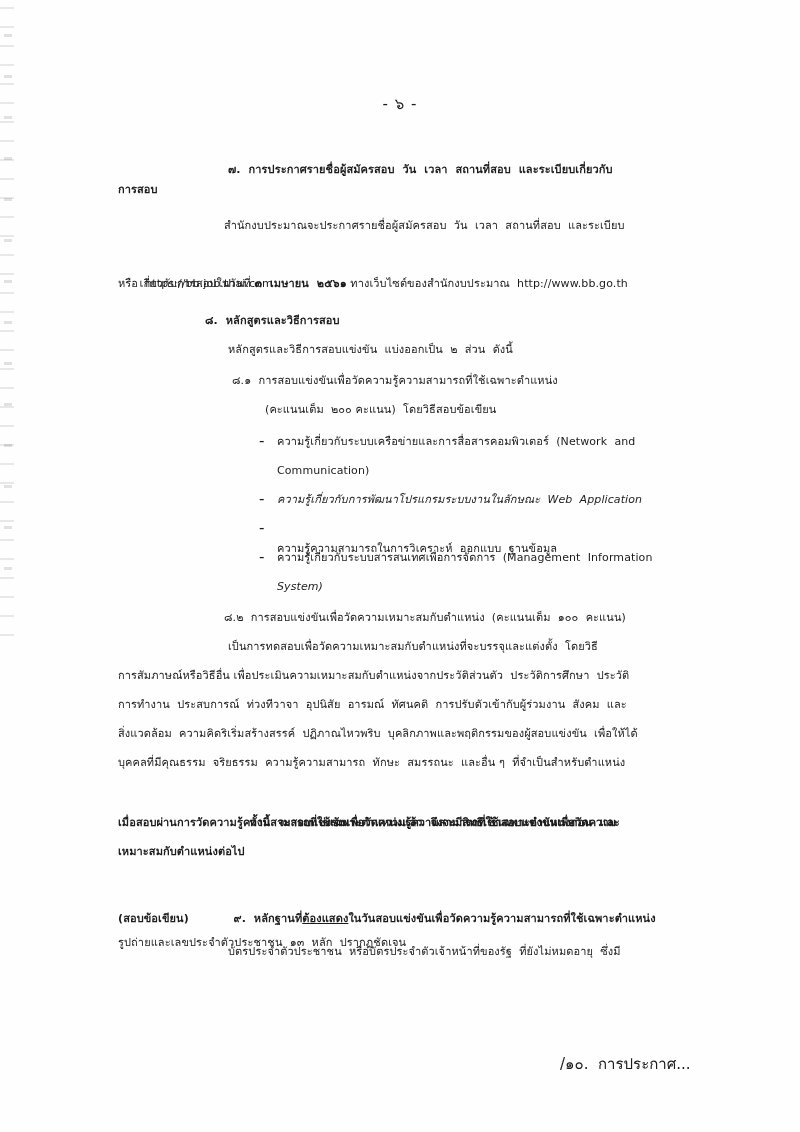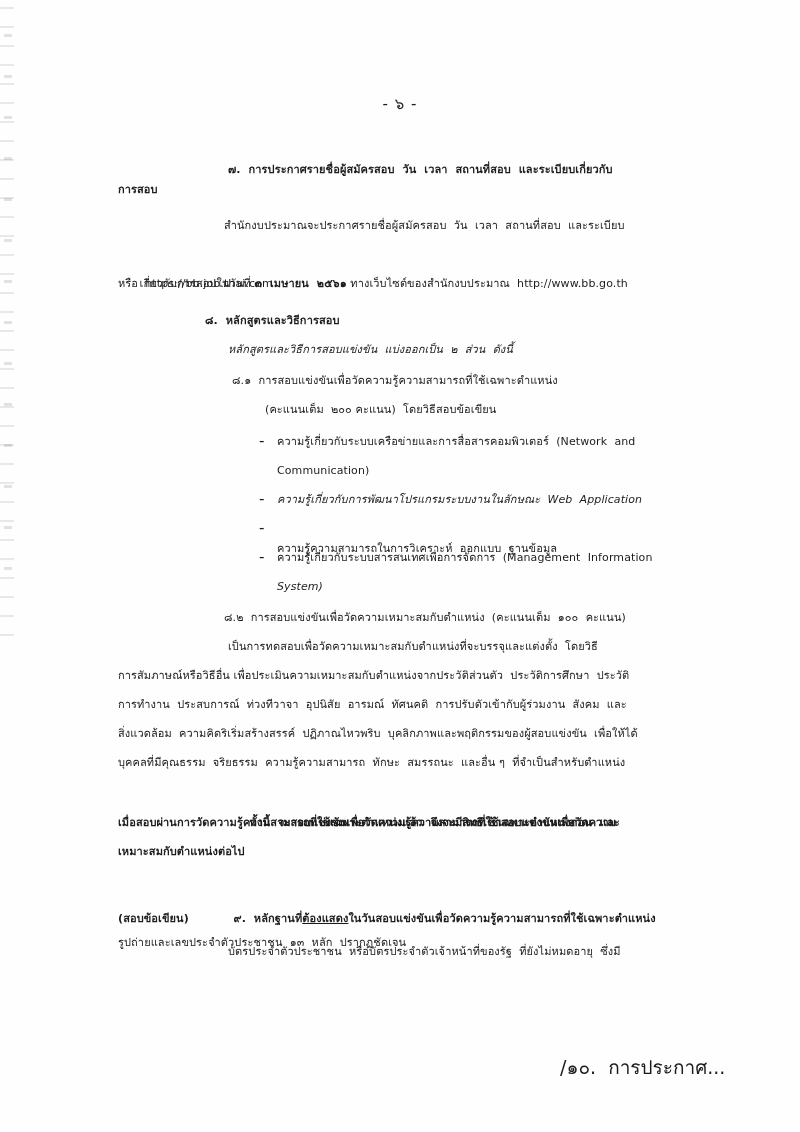--- a/index.html
+++ b/index.html
@@ -82,21 +82,21 @@
   .ul { text-decoration: underline; }
   .dash {
     position: absolute;
     font-size: 15.2px;
     line-height: 29px;
   }
   .footer {
     position: absolute;
     top: 1052px;
     left: 560px;
-    font-size: 19px;
+    font-size: 15px;
     white-space: pre;
   }
 </style>
 </head>
 <body>
 
 <div class="page">
 
   <div class="scan-edge"></div>
   <div class="scan-edge b"></div>
@@ -111,21 +111,21 @@
     <div class="ln" style="top:211px; left:211px;margin-left:13px;">สำนักงบประมาณจะประกาศรายชื่อผู้สมัครสอบ  วัน  เวลา  สถานที่สอบ  และระเบียบ</div>
 
     <div class="ln" style="top:240px; left:118px;">
       <span>เกี่ยวกับการสอบในวันที่ </span><span class="bold">๓  เมษายน  ๒๕๖๑</span><span> ทางเว็บไซต์ของสำนักงบประมาณ  http://www.bb.go.th</span>
     </div>
 
     <div class="ln" style="top:269px; left:118px;">หรือ  https://bb.job.thai.com</div>
 
     <div class="ln bold" style="top:306px; left:205px;">๘.  หลักสูตรและวิธีการสอบ</div>
 
-    <div class="ln" style="top:335px; left:228px;font-style:italic;">หลักสูตรและวิธีการสอบแข่งขัน  แบ่งออกเป็น  ๒  ส่วน  ดังนี้</div>
+    <div class="ln" style="top:335px; left:228px;">หลักสูตรและวิธีการสอบแข่งขัน  แบ่งออกเป็น  ๒  ส่วน  ดังนี้</div>
 
     <div class="ln" style="top:366px; left:232px;">๘.๑  การสอบแข่งขันเพื่อวัดความรู้ความสามารถที่ใช้เฉพาะตำแหน่ง</div>
     <div class="ln" style="top:395px; left:265px;">(คะแนนเต็ม  ๒๐๐ คะแนน)  โดยวิธีสอบข้อเขียน</div>
 
     <div class="dash" style="top:427px; left:259px;">-</div>
     <div class="ln" style="top:427px; left:277px;">ความรู้เกี่ยวกับระบบเครือข่ายและการสื่อสารคอมพิวเตอร์  (Network  and</div>
     <div class="ln" style="top:456px; left:277px;">Communication)</div>
 
     <div class="dash" style="top:485px; left:259px;">-</div>
     <div class="ln" style="top:485px; left:277px;font-style:italic;">ความรู้เกี่ยวกับการพัฒนาโปรแกรมระบบงานในลักษณะ  Web  Application</div>

